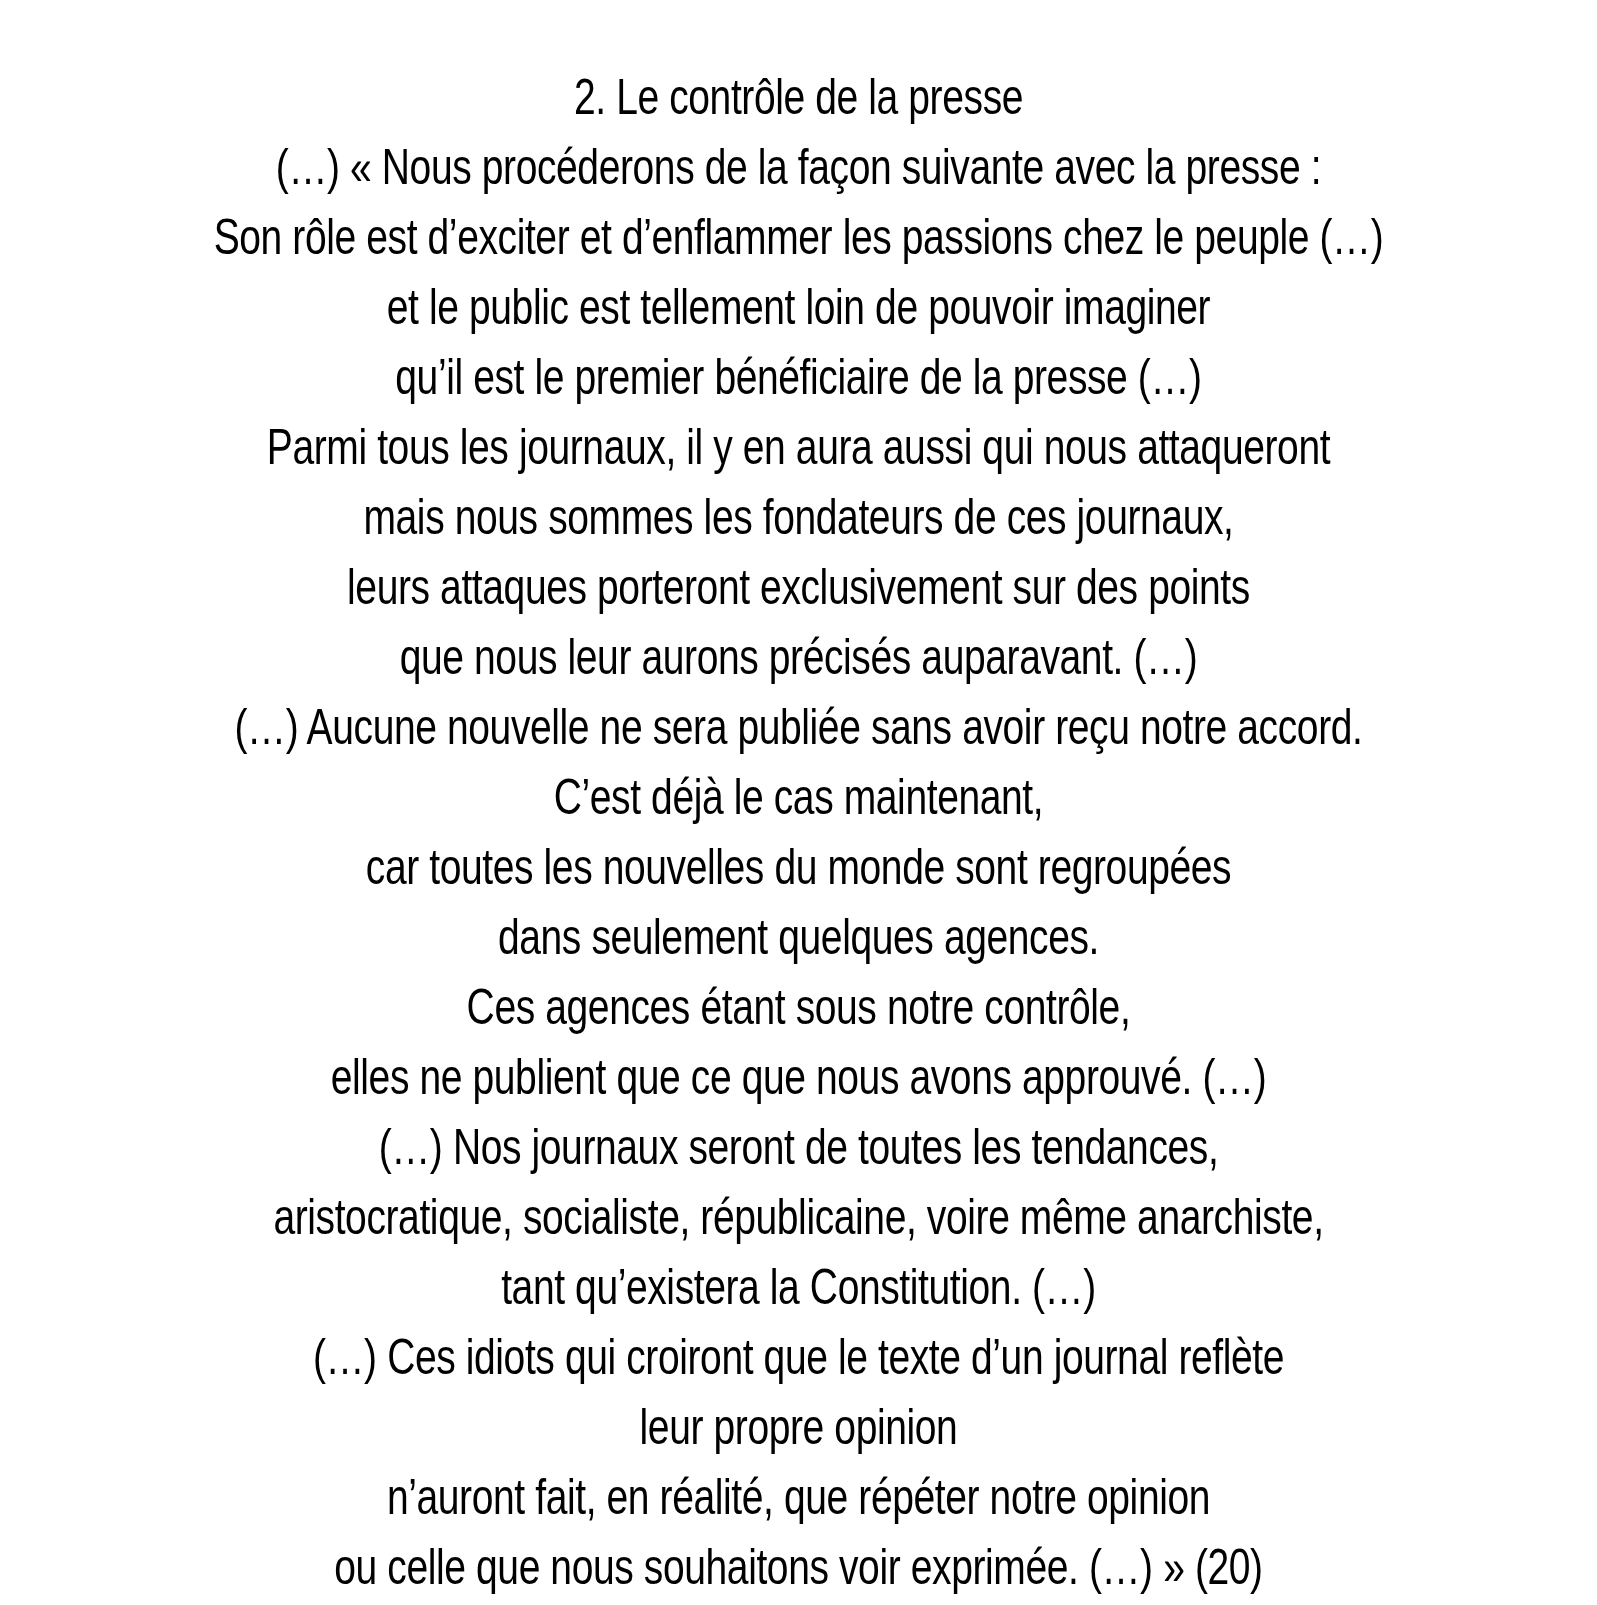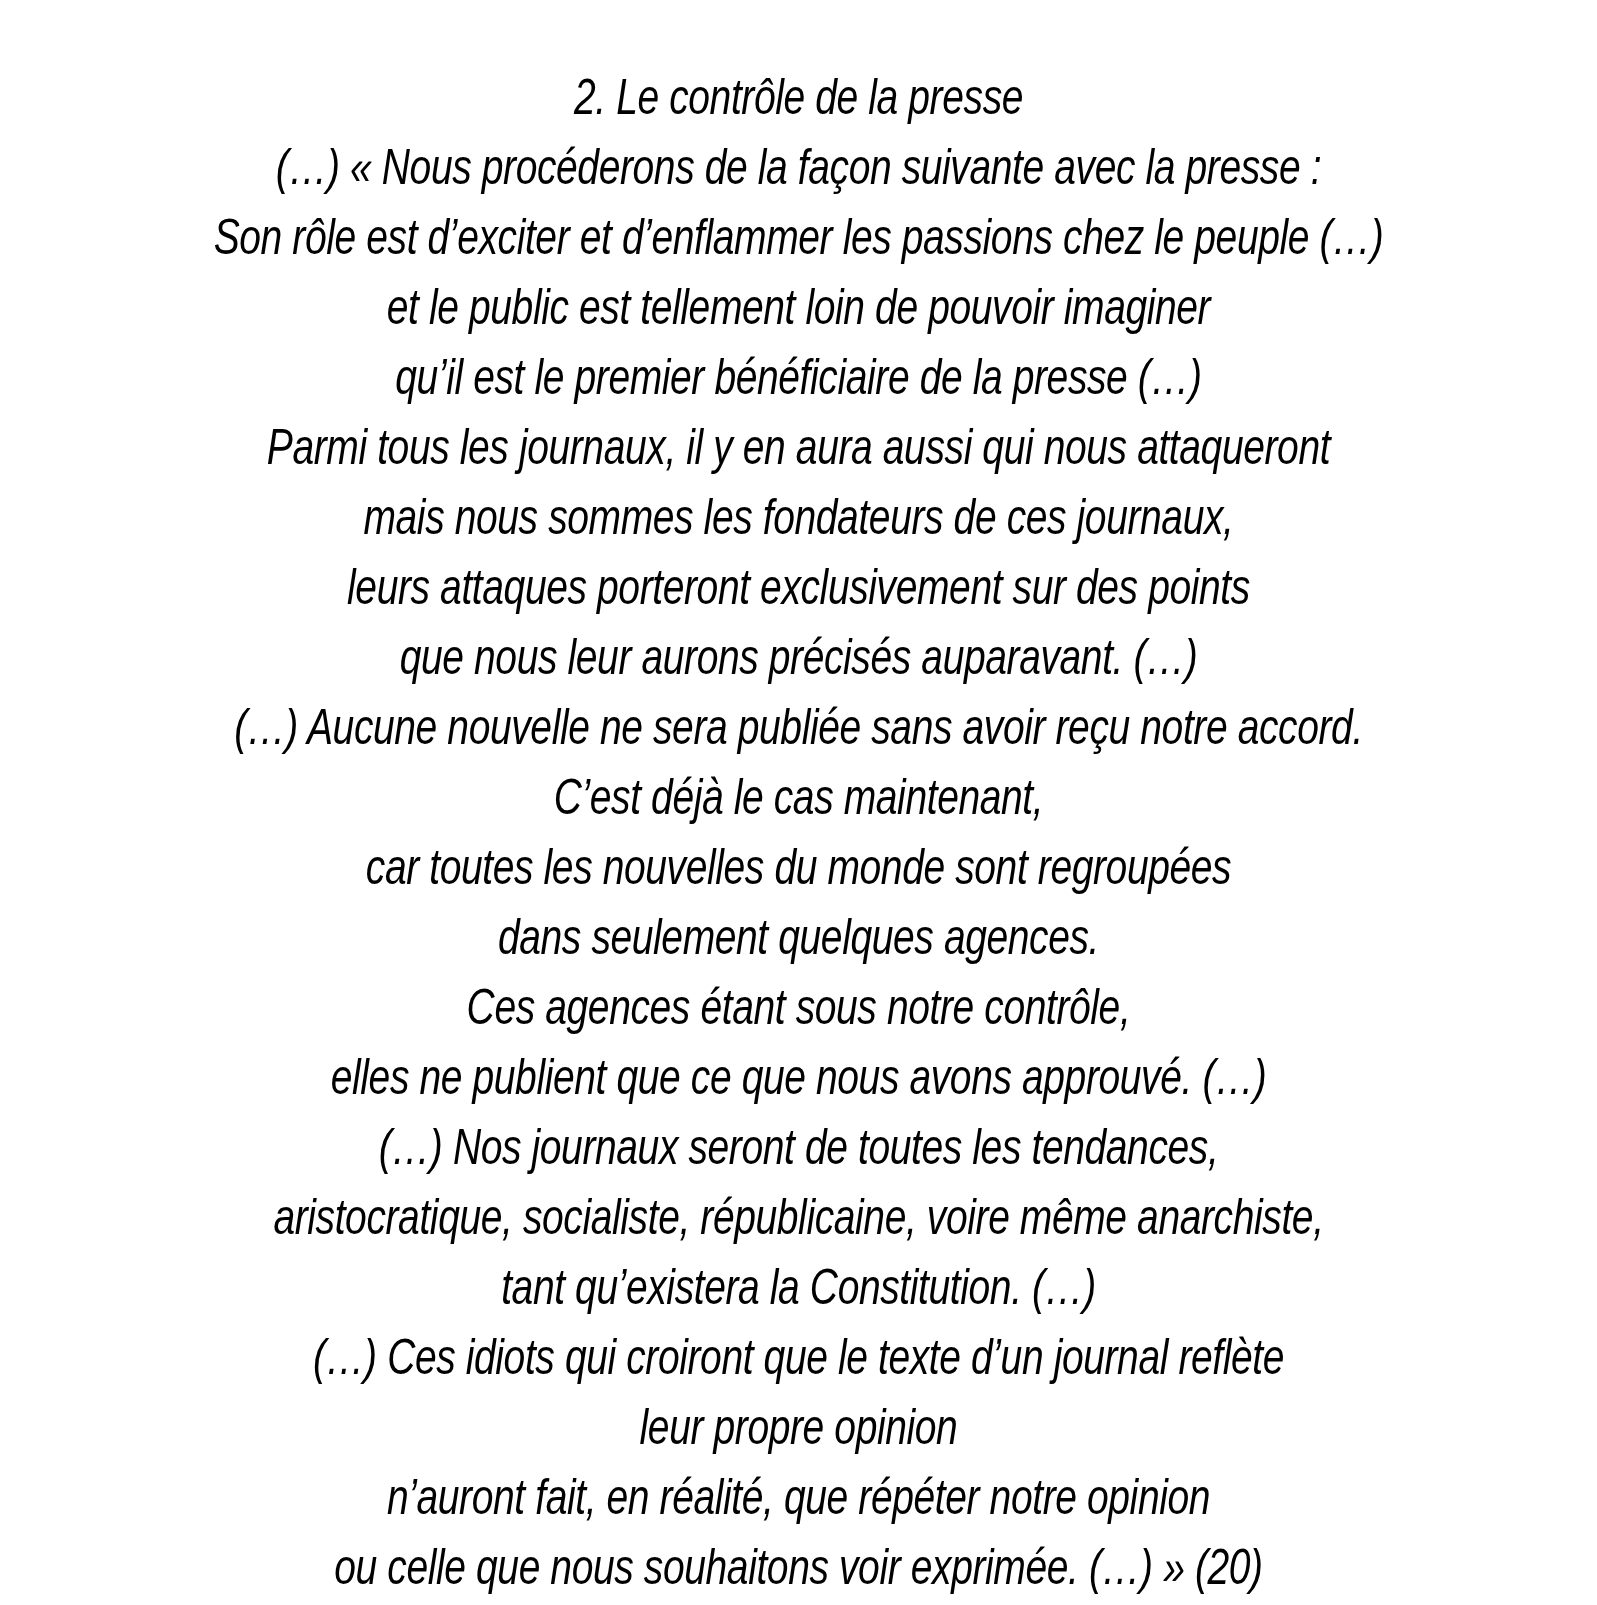--- a/index.html
+++ b/index.html
@@ -10,21 +10,20 @@
     width: 1597px;
     height: 1605px;
     background: #ffffff;
     overflow: hidden;
   }
   .page {
     width: 1597px;
     height: 1605px;
     background: #ffffff;
     overflow: hidden;
-    font-style: italic;
   }
   .text-block {
     box-sizing: border-box;
     width: 1597px;
     padding-top: 62px;
     transform: scaleX(0.78);
     transform-origin: 50% 0;
     font-family: "Liberation Sans", sans-serif;
     font-size: 50px;
     font-weight: 400;

